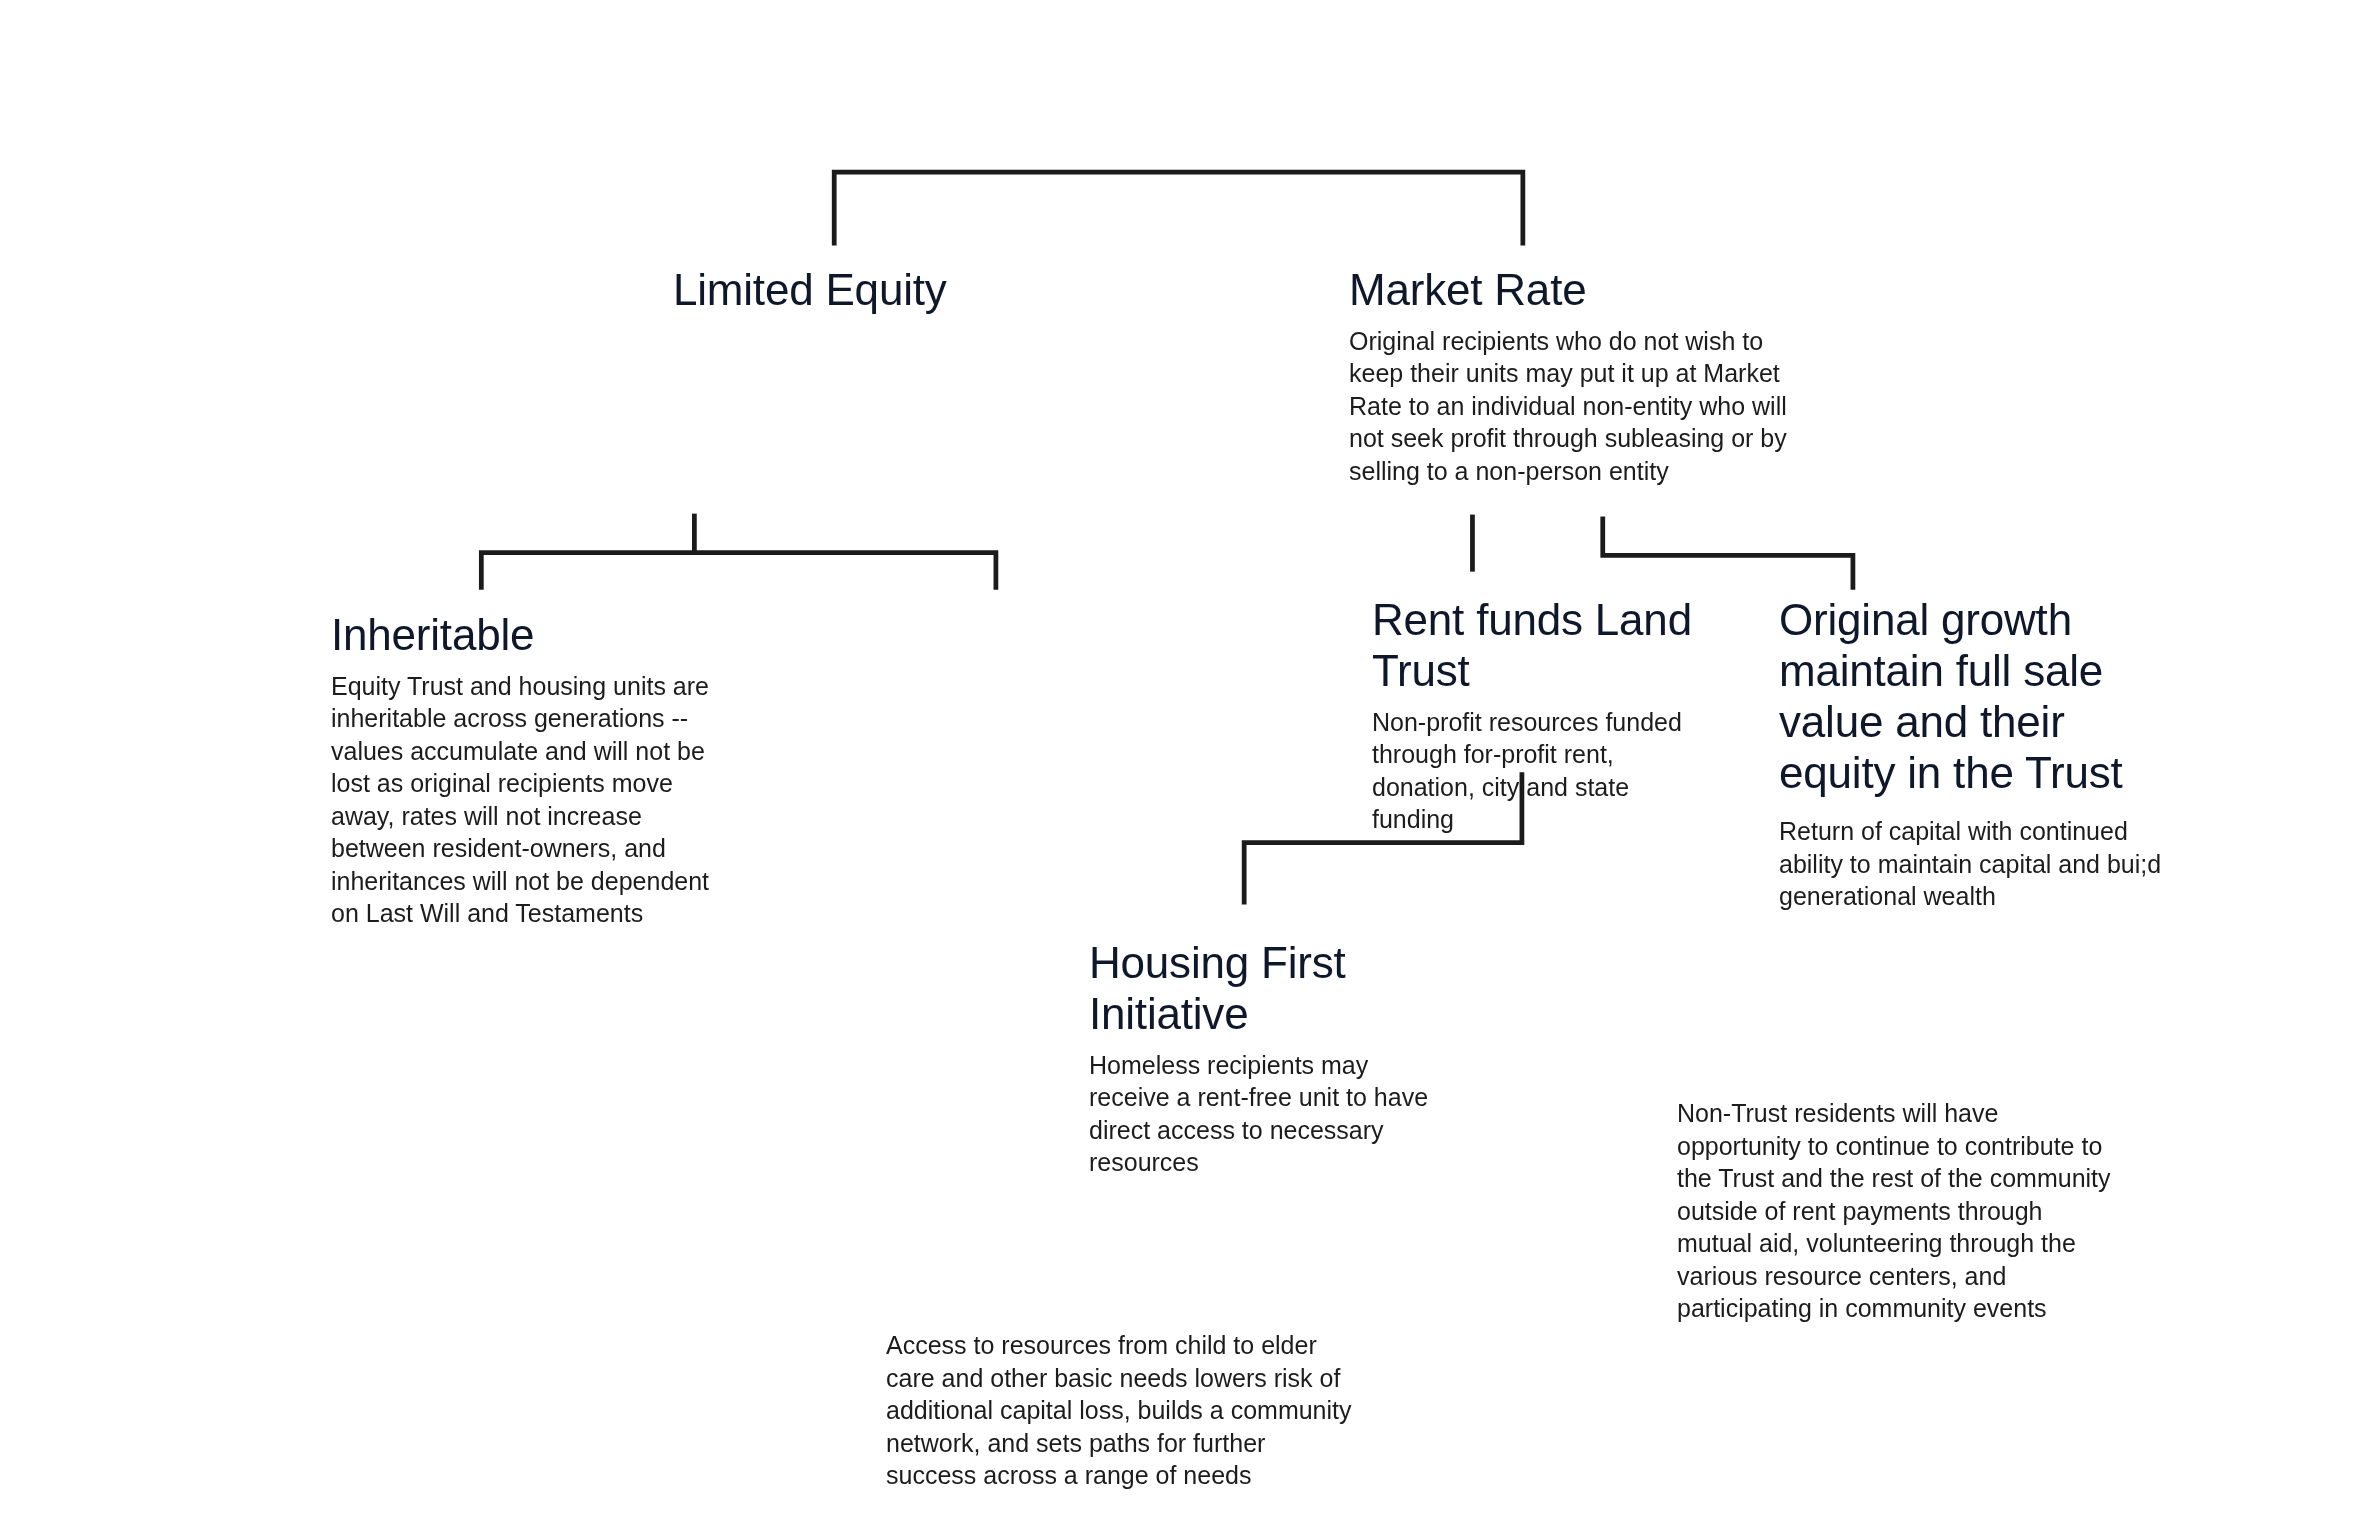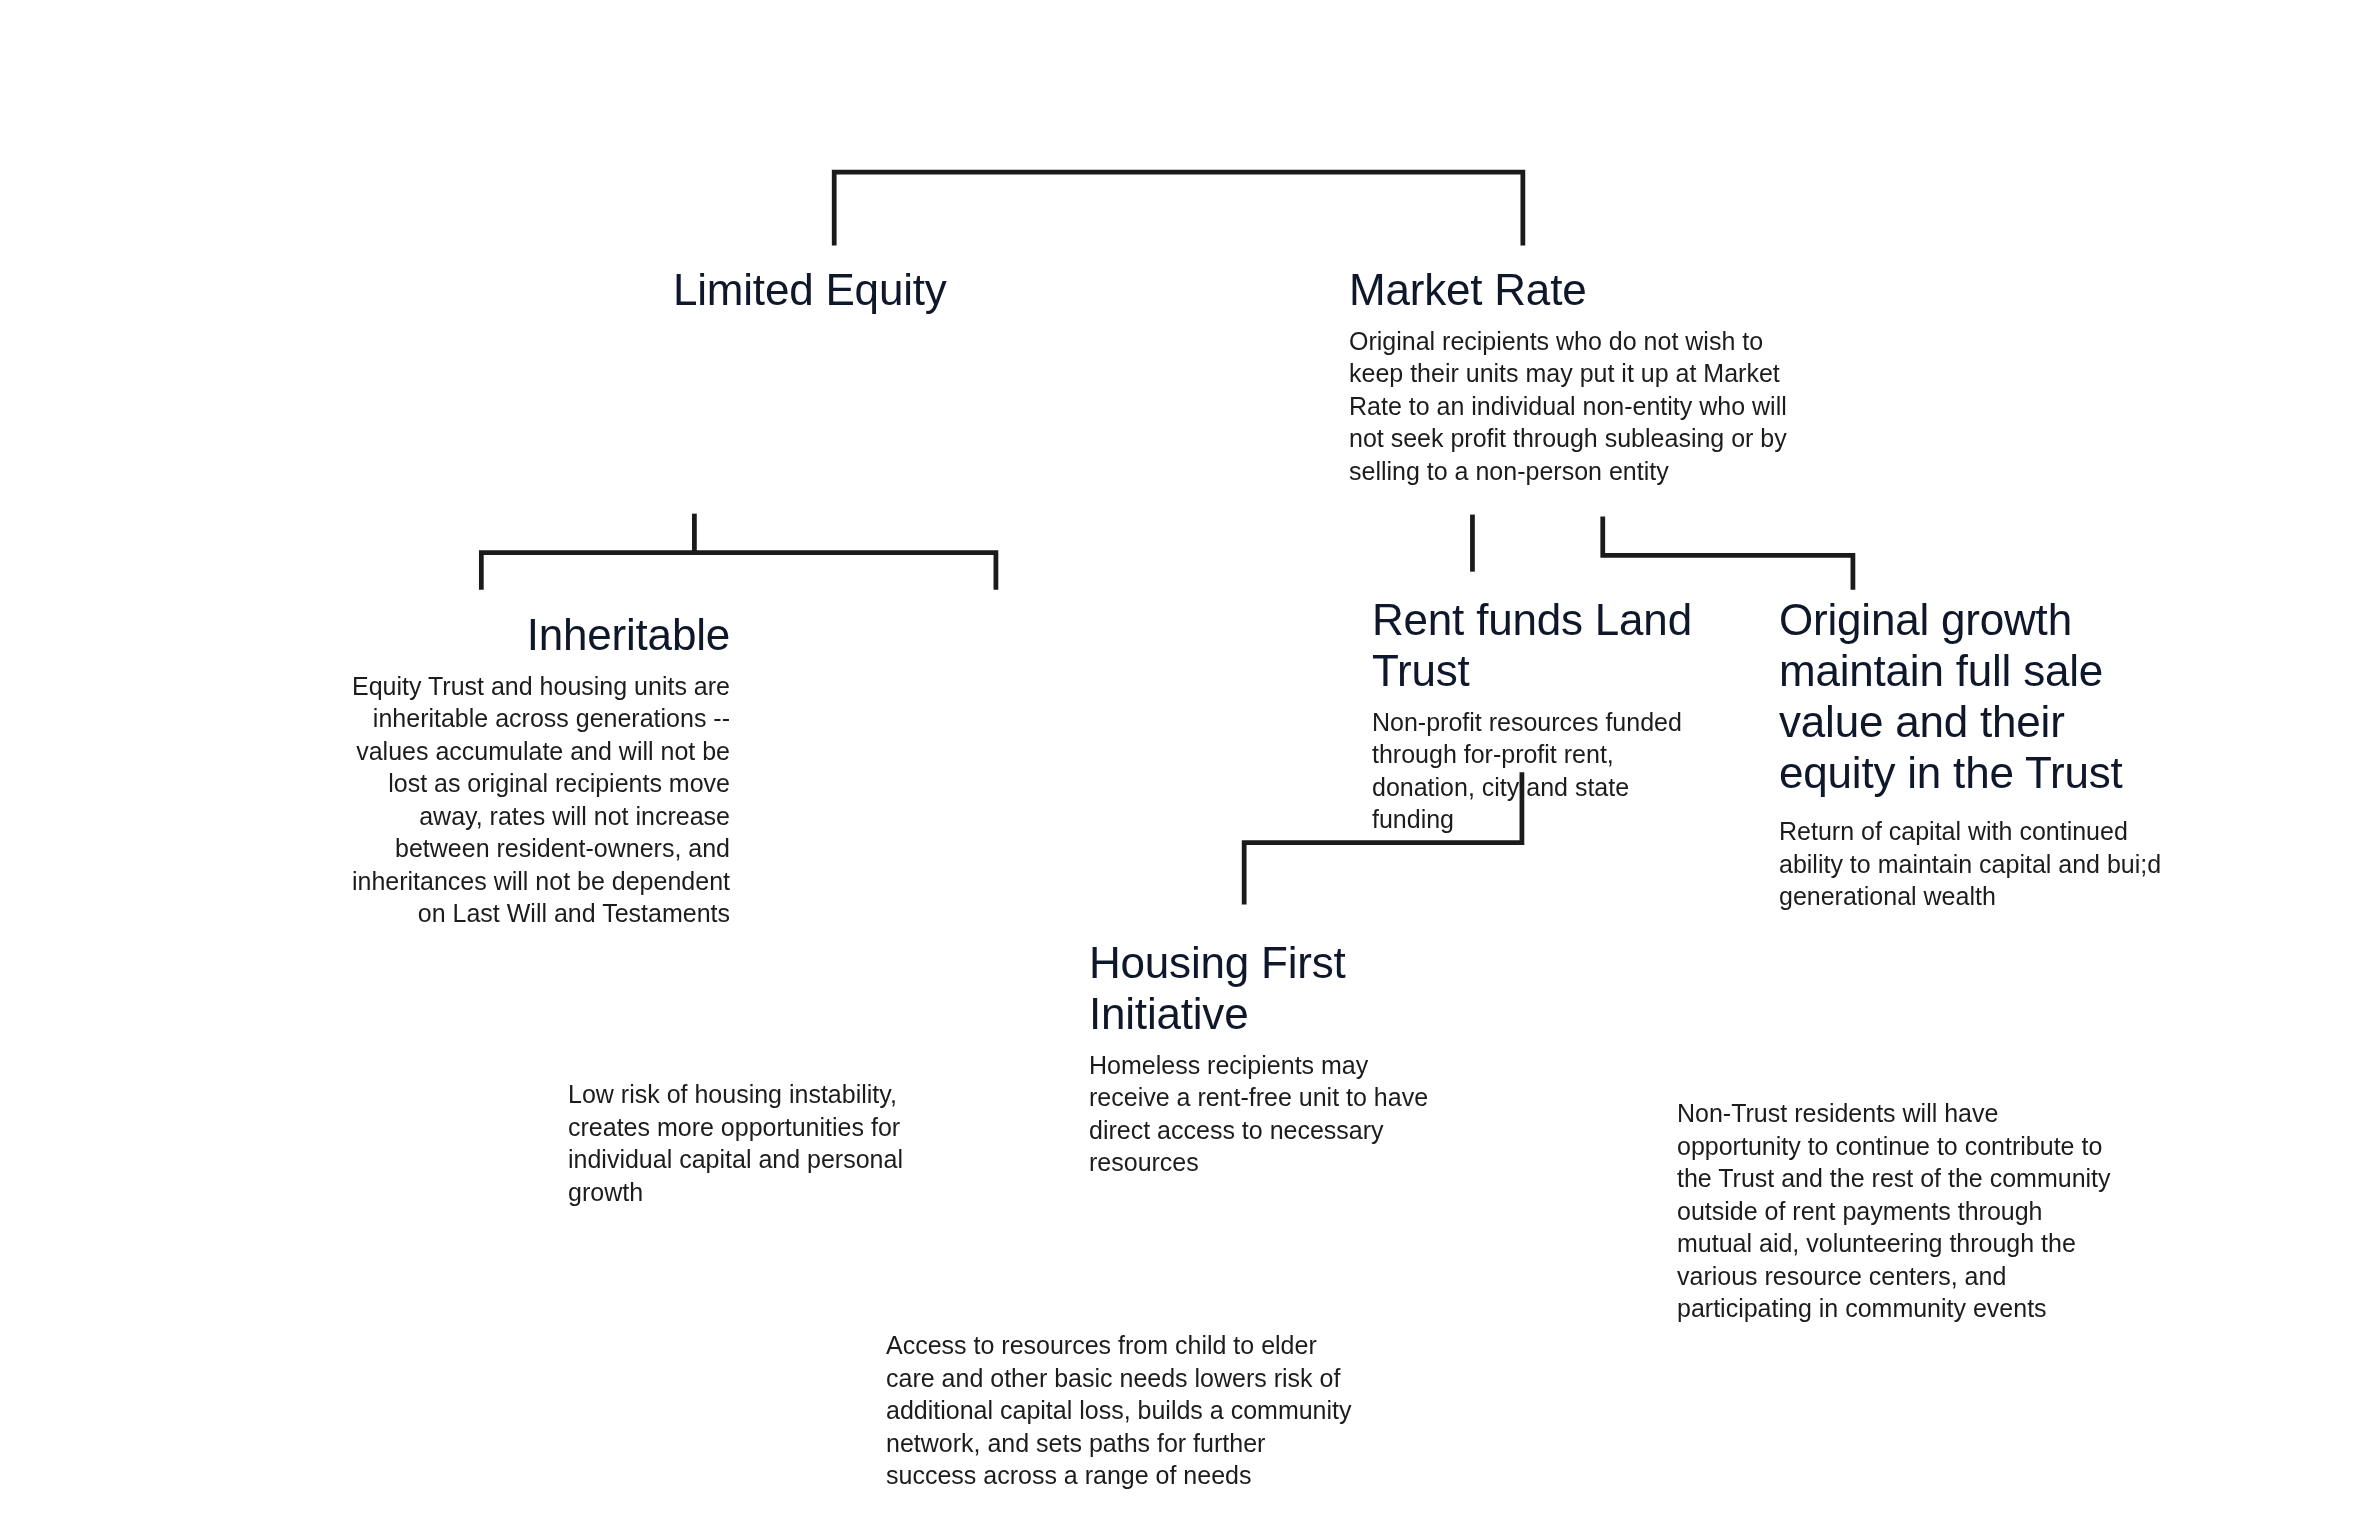--- a/index.html
+++ b/index.html
@@ -84,41 +84,40 @@
 
   <div class="node" style="left: 673px; top: 264px; width: 466px;">
     <div class="node-title">Limited Equity</div>
   </div>
 
   <div class="node" style="left: 1349px; top: 264px; width: 447px;">
     <div class="node-title">Market Rate</div>
     <div class="node-body">Original recipients who do not wish to keep their units may put it up at Market Rate to an individual non-entity who will not seek profit through subleasing or by selling to a non-person entity</div>
   </div>
 
-  <div class="node" style="left: 331px; top: 609px; width: 399px; text-align: right;">
+  <div class="node" style="left: 331px; top: 609px; width: 399px;">
     <div class="node-title">Inheritable</div>
     <div class="node-body">Equity Trust and housing units are inheritable across generations -- values accumulate and will not be lost as original recipients move away, rates will not increase between resident-owners, and inheritances will not be dependent on Last Will and Testaments</div>
   </div>
 
 
   <div class="node" style="left: 1372px; top: 594px; width: 342px;">
     <div class="node-title">Rent funds Land Trust</div>
     <div class="node-body">Non-profit resources funded through for-profit rent, donation, city and state funding</div>
   </div>
 
   <div class="node" style="left: 1779px; top: 594px; width: 399px;">
     <div class="node-title" style="margin-bottom: 17px;">Original growth maintain full sale value and their equity in the Trust</div>
     <div class="node-body">Return of capital with continued ability to maintain capital and bui;d generational wealth</div>
   </div>
 
   <div class="node" style="left: 1089px; top: 937px; width: 361px;">
     <div class="node-title">Housing First Initiative</div>
     <div class="node-body">Homeless recipients may receive a rent-free unit to have direct access to necessary resources</div>
   </div>
 
-  <div class="note" style="left: 568px; top: 1078px; width: 342px;">Low risk of housing instability, creates more opportunities for individual capital and personal growth</div>
 
   <div class="note" style="left: 1677px; top: 1097px; width: 447px;">Non-Trust residents will have opportunity to continue to contribute to the Trust and the rest of the community outside of rent payments through mutual aid, volunteering through the various resource centers, and participating in community events</div>
 
   <div class="note" style="left: 886px; top: 1329px; width: 471px;">Access to resources from child to elder care and other basic needs lowers risk of additional capital loss, builds a community network, and sets paths for further success across a range of needs</div>
 
 </div>
 
 
 </body></html>

